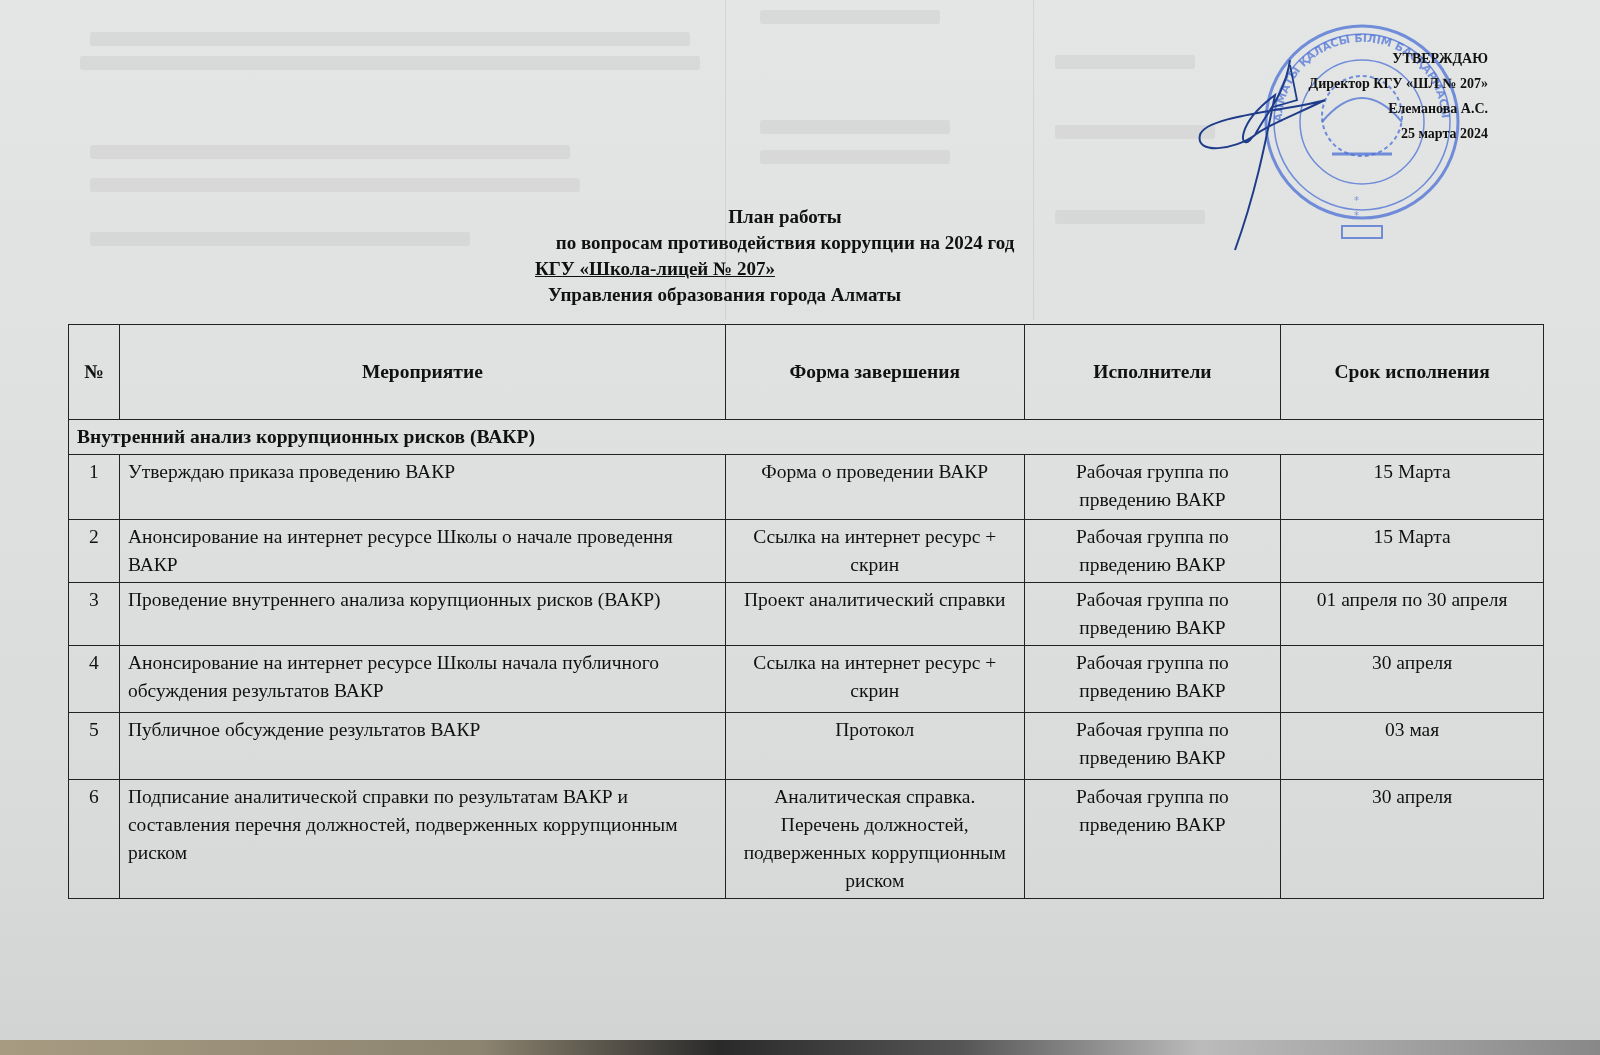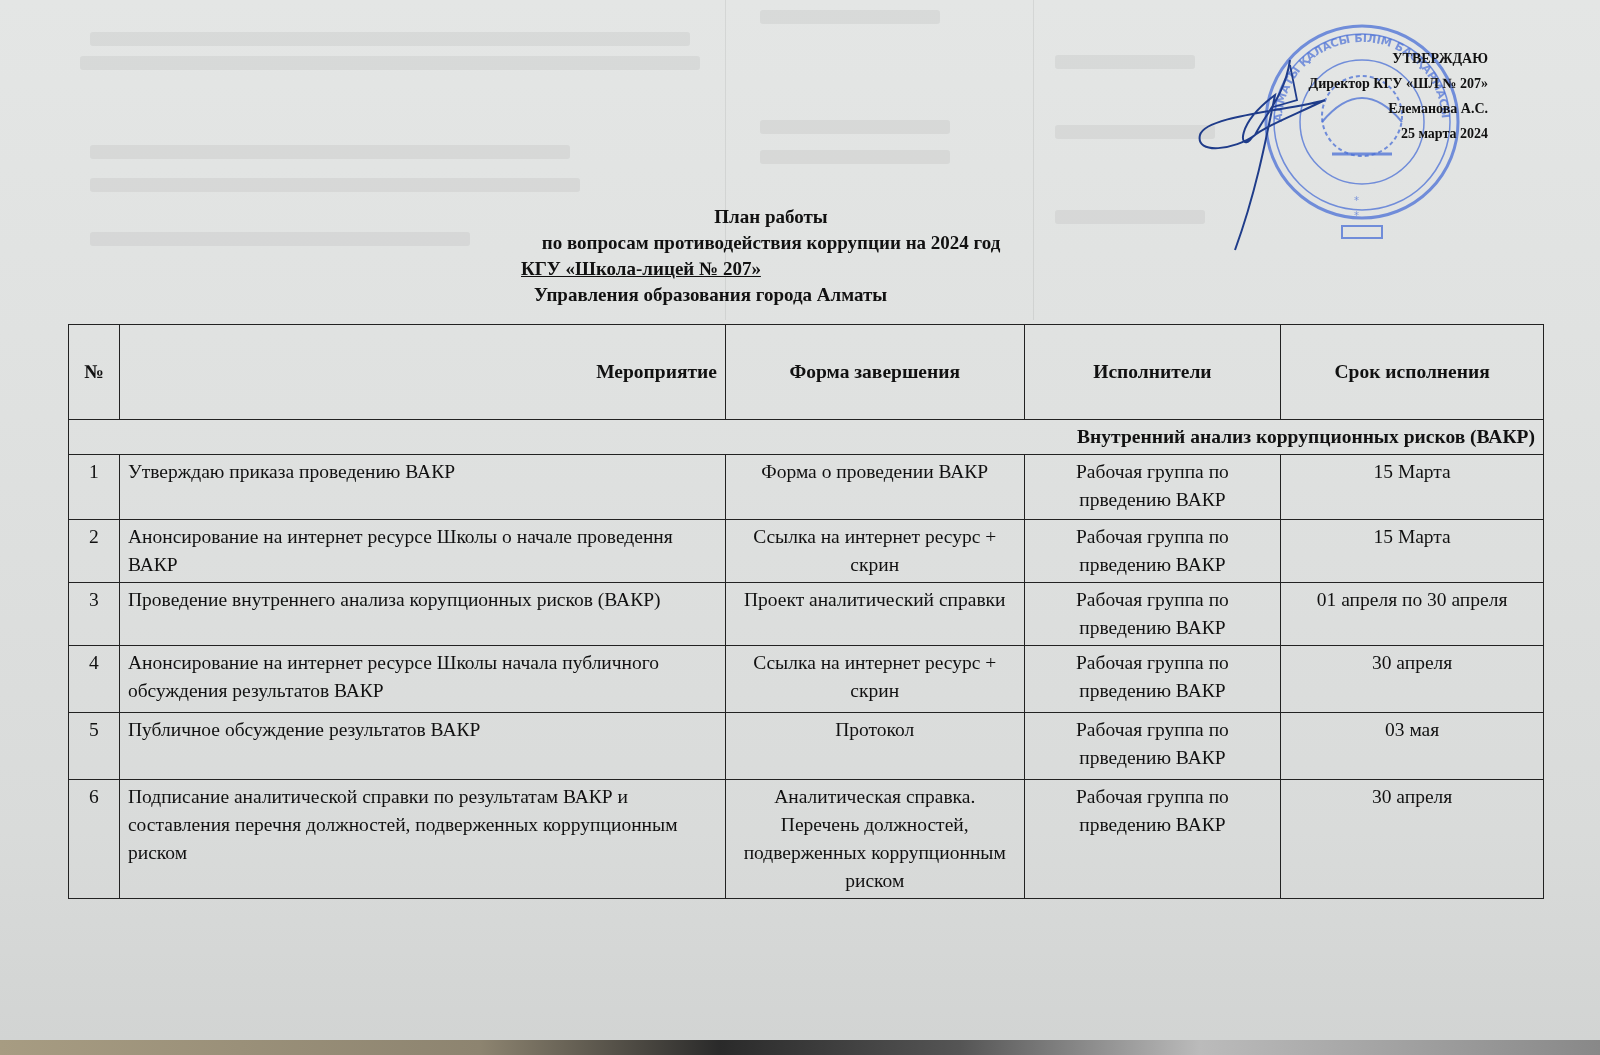--- a/index.html
+++ b/index.html
@@ -39,21 +39,21 @@
     
     .stamp {
       position: absolute; left: 1262px; top: 4px; width: 200px; height: 250px;
     }
     .signature {
       position: absolute; left: 1195px; top: 55px; width: 140px; height: 200px;
     }
 
     
     .title-block {
-      position: absolute; left: 476px; top: 204px; width: 590px;
+      position: absolute; left: 490px; top: 204px; width: 590px;
       font-weight: bold; font-size: 19px; line-height: 26px; text-align: center;
     }
     .title-block .t1 { padding-left: 0px; }
     .title-block .t3 { text-align: left; padding-left: 45px; text-decoration: underline; }
     .title-block .t4 { text-align: left; padding-left: 58px; }
 
     
     table.plan {
       position: absolute; left: 68px; top: 324px; width: 1476px;
       border-collapse: collapse;
@@ -62,26 +62,26 @@
     }
     table.plan th, table.plan td {
       border: 1.5px solid #222;
       vertical-align: top;
       padding: 3px 8px;
     }
     table.plan th {
       font-weight: bold; height: 88px; vertical-align: middle;
     }
     th.c-num { width: 34px; text-align: center; vertical-align: top; padding-top: 30px; }
-    th.c-event { width: 590px; text-align: right; }
+    th.c-event { width: 590px; }
     th.c-form { width: 282px; padding-top: 45px; margin-left: 44px; }
     th.c-exec { width: 240px; padding-top: 45px; }
     th.c-term { width: 246px; padding-top: 45px; }
     td.section {
-      text-align: right; font-weight: bold; height: 28px; padding: 3px 0 0 0;
+      text-align: left; font-weight: bold; height: 28px; padding: 3px 0 0 0;
     }
     td.num { text-align: center; }
     td.center { text-align: center; }
     tr.r1 td { height: 58px; }
     tr.r2 td { height: 50px; }
     tr.r3 td { height: 52px; }
     tr.r4 td { height: 60px; }
     tr.r5 td { height: 60px; }
     tr.r6 td { height: 104px; }
   </style>

